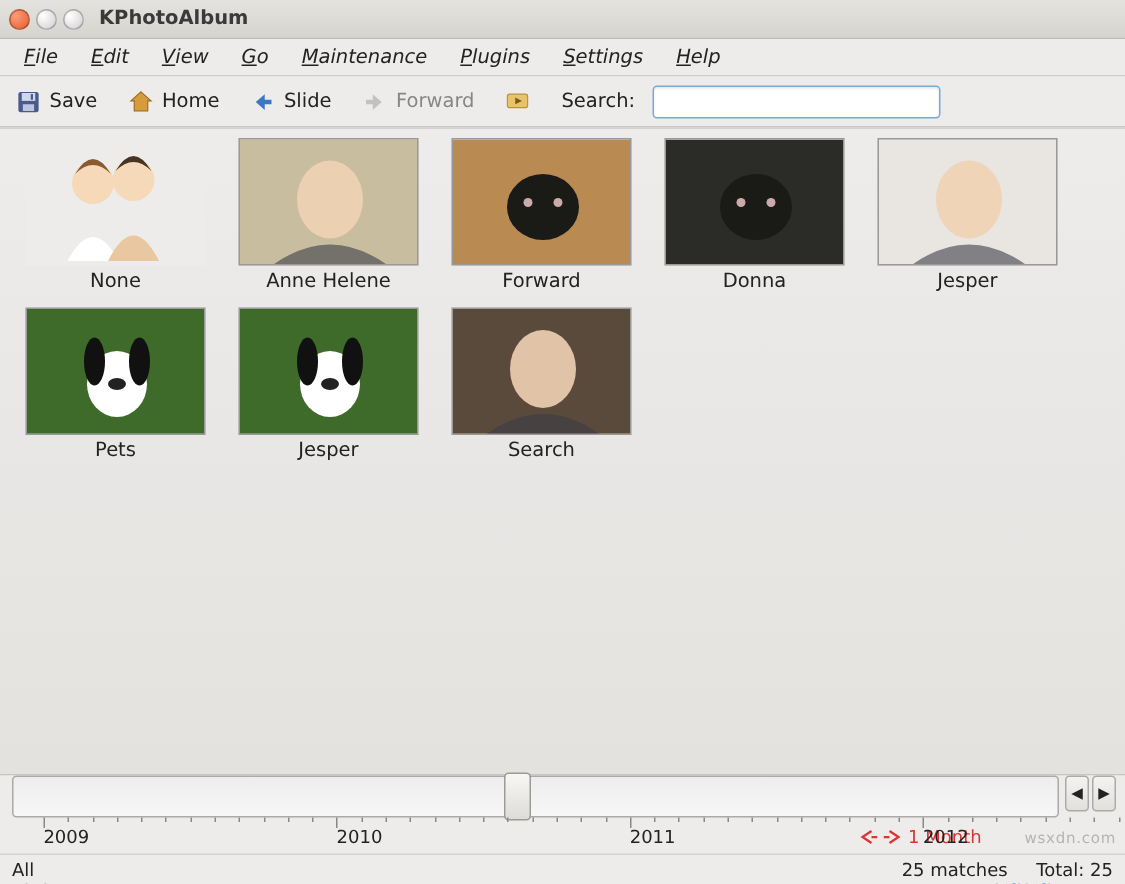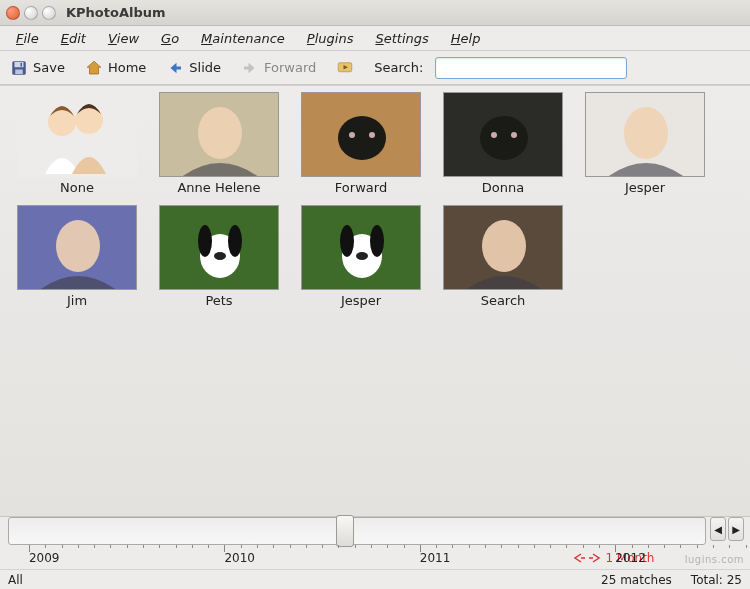--- a/index.html
+++ b/index.html
@@ -154,28 +154,20 @@
           </svg></div>
         <div class="caption">Donna</div>
       </div>
       <div class="thumb">
         <div class="img"><svg viewBox="0 0 120 85" width="120" height="85">
             <rect width="120" height="85" fill="#e9e5e1"></rect>
             <ellipse cx="60" cy="40" rx="22" ry="26" fill="rgba(240,210,180,.9)"></ellipse>
             <path d="M20 85 Q60 55 100 85 Z" fill="rgba(60,60,70,.6)"></path>
           </svg></div>
         <div class="caption">Jesper</div>
-      </div>
-      <div class="thumb">
-        <div class="img"><svg viewBox="0 0 120 85" width="120" height="85">
-            <rect width="120" height="85" fill="#6a6fb0"></rect>
-            <ellipse cx="60" cy="40" rx="22" ry="26" fill="rgba(240,210,180,.9)"></ellipse>
-            <path d="M20 85 Q60 55 100 85 Z" fill="rgba(60,60,70,.6)"></path>
-          </svg></div>
-        <div class="caption">Jim</div>
       </div>
       <div class="thumb">
         <div class="img"><svg viewBox="0 0 120 85" width="120" height="85">
             <rect width="120" height="85" fill="#3f6b2a"></rect>
             <ellipse cx="60" cy="50" rx="20" ry="22" fill="#fff"></ellipse>
             <ellipse cx="45" cy="35" rx="7" ry="16" fill="#111"></ellipse>
             <ellipse cx="75" cy="35" rx="7" ry="16" fill="#111"></ellipse>
             <ellipse cx="60" cy="50" rx="6" ry="4" fill="#222"></ellipse>
           </svg></div>
         <div class="caption">Pets</div>
@@ -295,13 +287,13 @@
 
 <div class="statusbar">
   <span>All</span>
   <span class="right">
     <span>25 matches</span>
     &nbsp;&nbsp;&nbsp;
     <span>Total: 25</span>
   </span>
 </div>
 
-<div class="watermark">lugins.com</div>
+<div class="watermark">wsxdn.com</div>
 
 </body></html>

